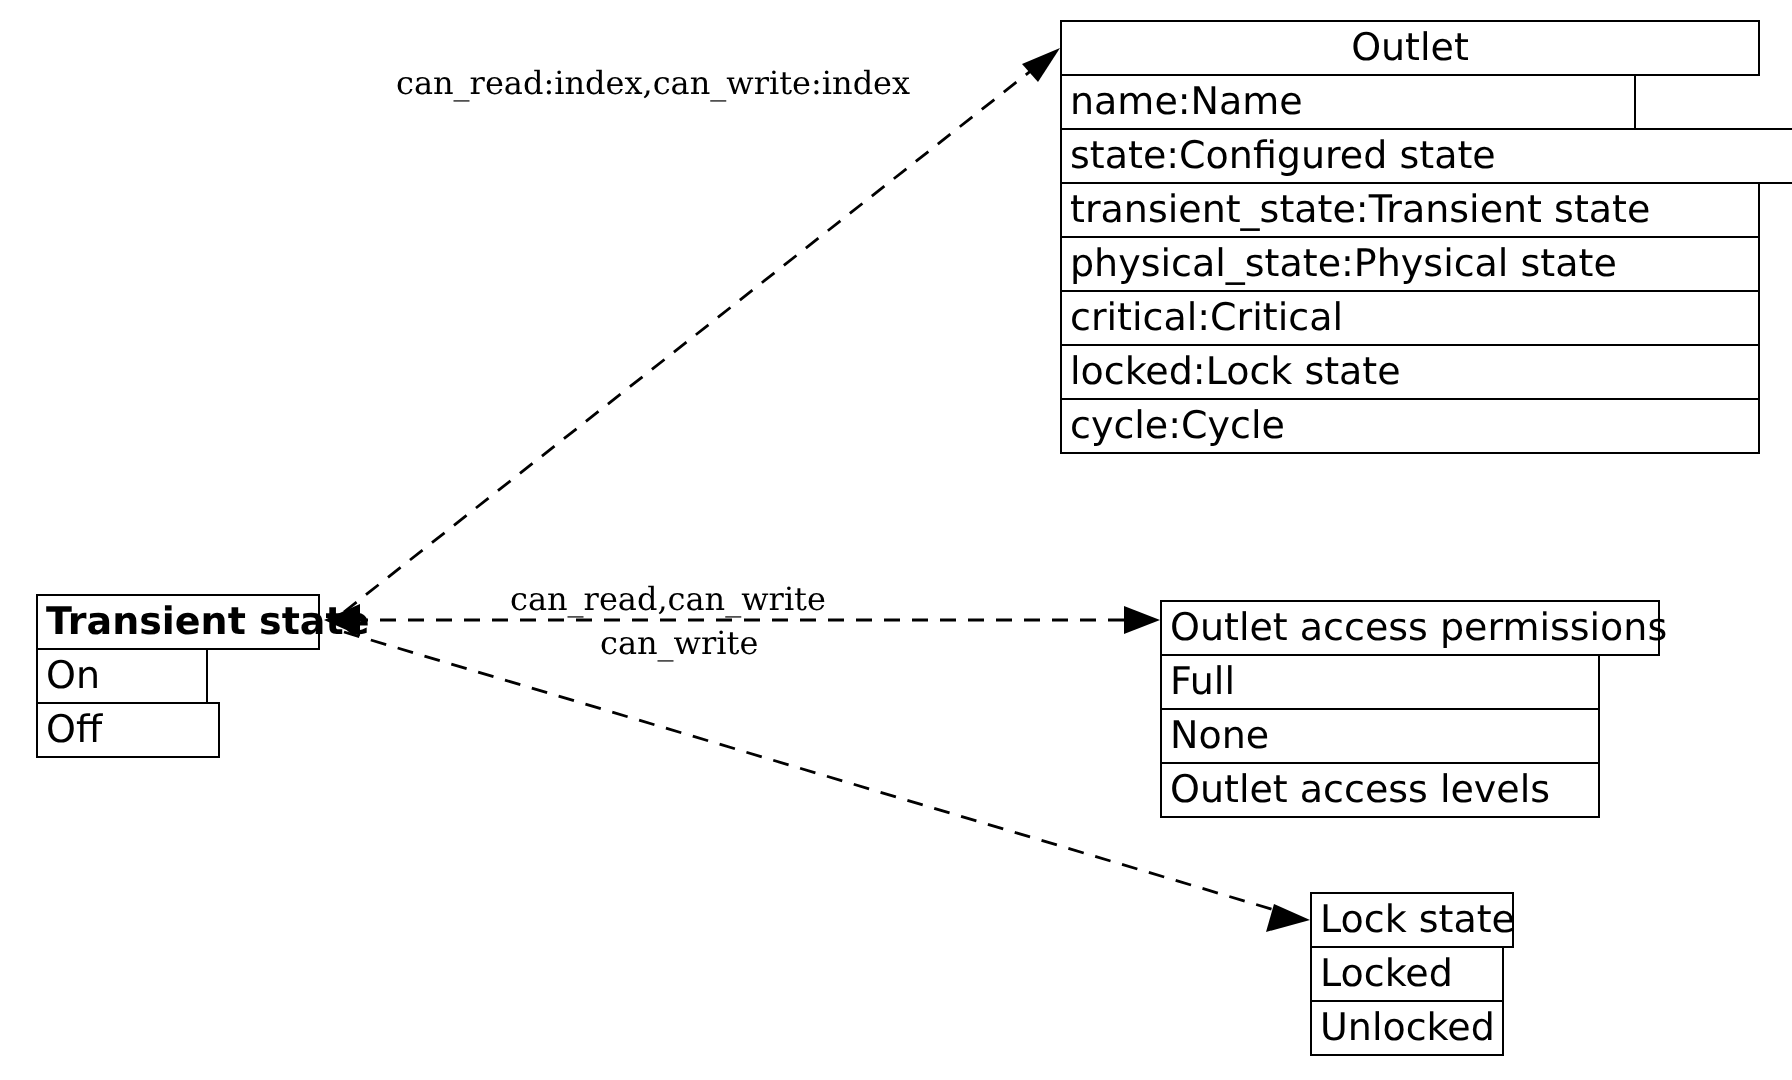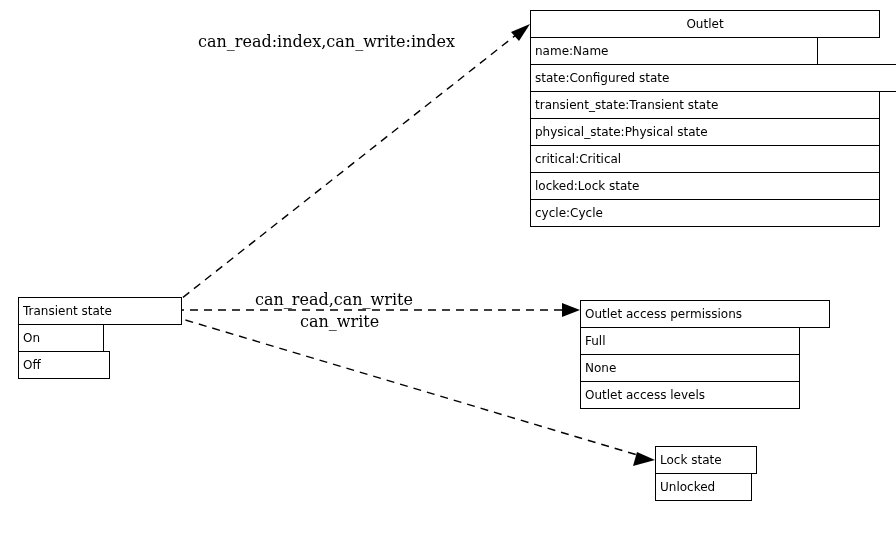--- a/index.html
+++ b/index.html
@@ -20,21 +20,21 @@
   .entity {
     position: absolute;
     box-sizing: border-box;
   }
   .row {
     box-sizing: border-box;
     border: 1px solid #000000;
     background: #ffffff;
     height: 28px;
     line-height: 26px;
-    font-size: 12px;
+    font-size: 19px;
     color: #000000;
     white-space: nowrap;
     overflow: visible;
   }
   .row + .row {
     margin-top: -1px;
   }
   .row.title {
     text-align: center;
   }
@@ -88,21 +88,21 @@
     <path class="edge-path" d="M 176 310 L 569 310"></path>
     <polygon class="arrow-head" points="580,310 562,303 562,317"></polygon>
 
     <path class="edge-path" d="M 172 316 L 644 457"></path>
     <polygon class="arrow-head" points="655,460 637,452 633,466"></polygon>
 
     <polyline class="arrow-head" points="162,310 180,302 180,318" fill="#000000"></polyline>
   </svg>
 
   <div class="entity" style="left:18px; top:297px; width:142px;">
-    <div class="row title left" style="width:164px;">Transient state</div>
+    <div class="row title left" style="width:142px;font-weight:bold;">Transient state</div>
     <div class="row field" style="width:86px;">On</div>
     <div class="row field" style="width:92px;">Off</div>
   </div>
 
   <div class="entity" style="left:530px; top:10px; width:350px;">
     <div class="row title" style="width:350px;">Outlet</div>
     <div class="row field" style="width:288px;">name:Name</div>
     <div class="row field" style="width:378px;">state:Configured state</div>
     <div class="row field" style="width:350px;">transient_state:Transient state</div>
     <div class="row field" style="width:350px;">physical_state:Physical state</div>
@@ -113,20 +113,21 @@
 
   <div class="entity" style="left:580px; top:300px; width:250px;">
     <div class="row title left" style="width:250px;">Outlet access permissions</div>
     <div class="row field" style="width:220px;">Full</div>
     <div class="row field" style="width:220px;">None</div>
     <div class="row field" style="width:220px;">Outlet access levels</div>
   </div>
 
   <div class="entity" style="left:655px; top:446px; width:102px;">
     <div class="row title left" style="width:102px;">Lock state</div>
+    <div class="row field" style="width:97px;">Locked</div>
     <div class="row field" style="width:97px;">Unlocked</div>
   </div>
 
   <div class="edge-label" style="left:198px; top:32px;">can_read:index,can_write:index</div>
 
   <div class="edge-label" style="left:255px; top:290px;">can_read,can_write</div>
 
   <div class="edge-label" style="left:300px; top:312px;">can_write</div>
 
 </div>

